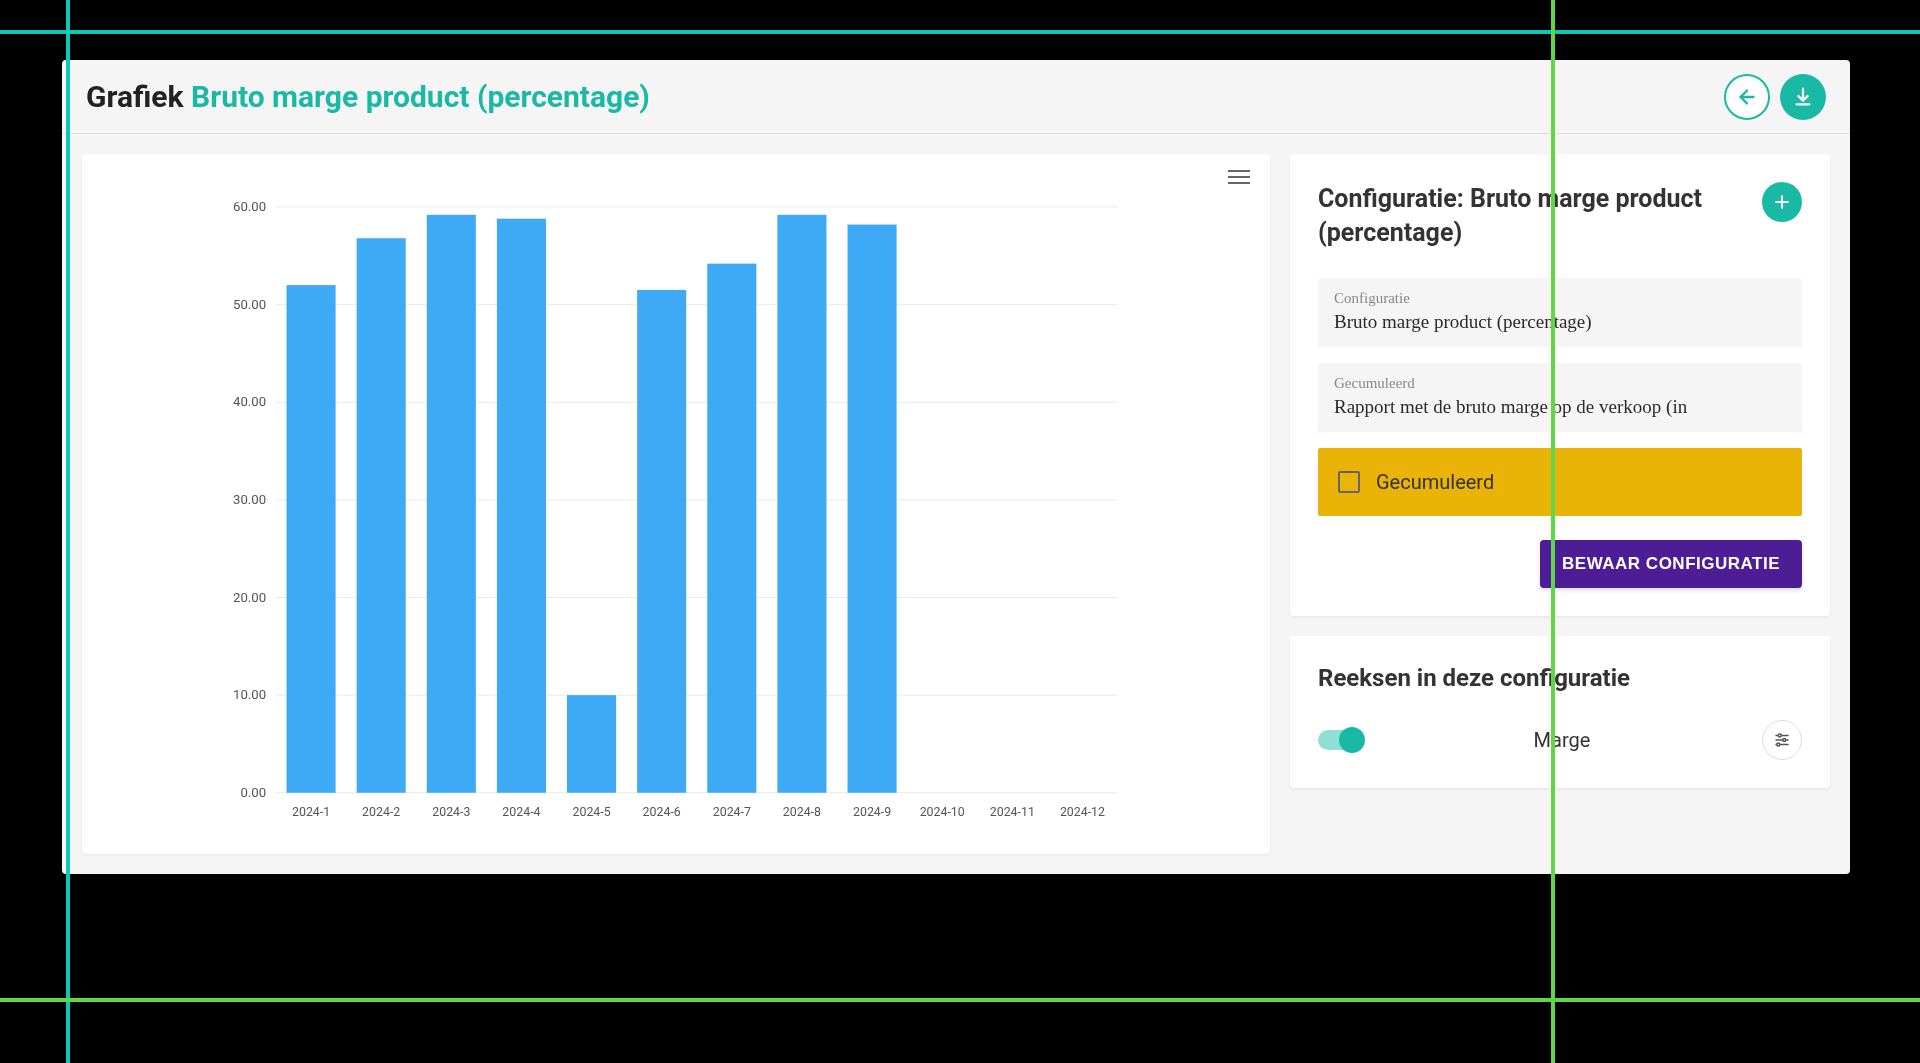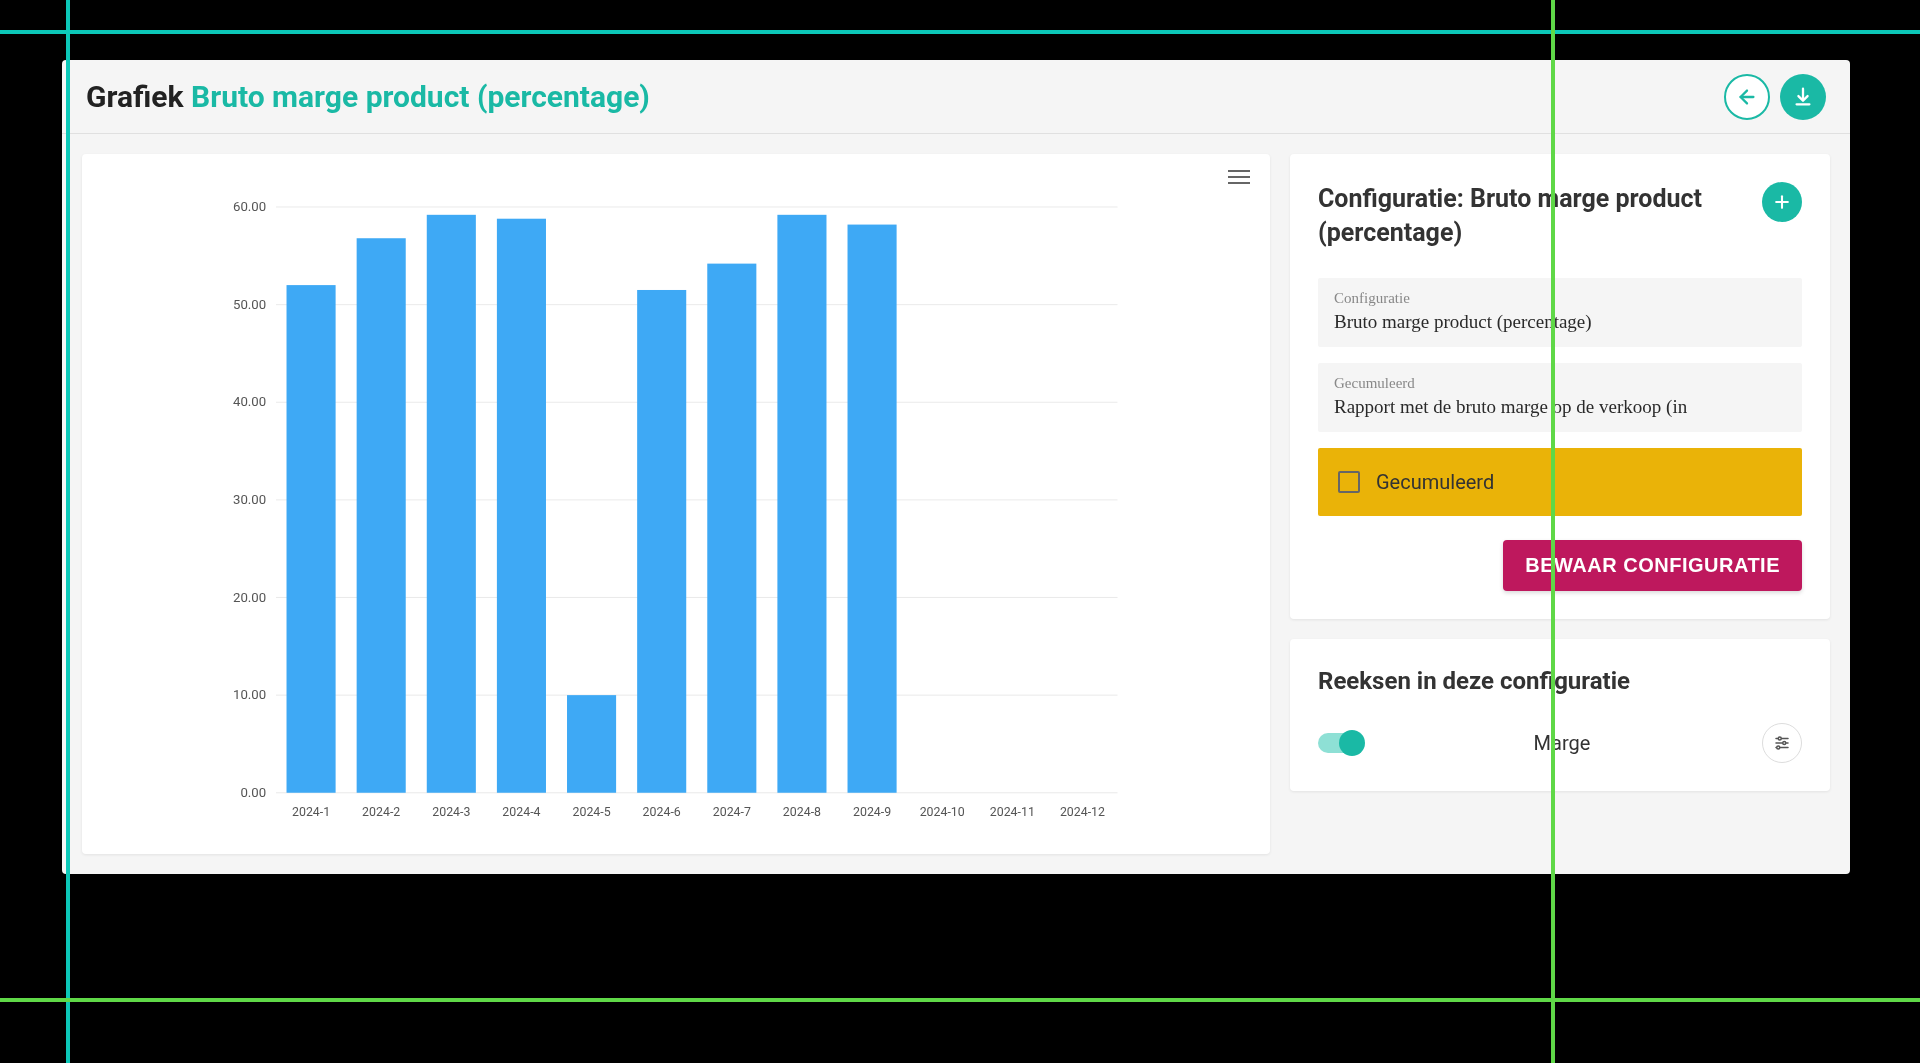--- a/index.html
+++ b/index.html
@@ -194,25 +194,25 @@
   border: 2px solid #666;
   border-radius: 2px;
   cursor: pointer;
 }
 .checkbox-row span {
   font-size: 20px;
   color: #333;
 }
 .save-row { display: flex; justify-content: flex-end; }
 .save-btn {
-  background: #be185d;
+  background: #4c1d95;
   color: #fff;
   border: none;
   padding: 14px 22px;
-  font-size: 20px;
+  font-size: 17px;
   font-weight: 600;
   letter-spacing: 0.5px;
   border-radius: 4px;
   cursor: pointer;
   box-shadow: 0 2px 4px rgba(0,0,0,0.15);
 }
 .series-panel h3 {
   font-size: 24px;
   font-weight: 700;
   color: #333;

